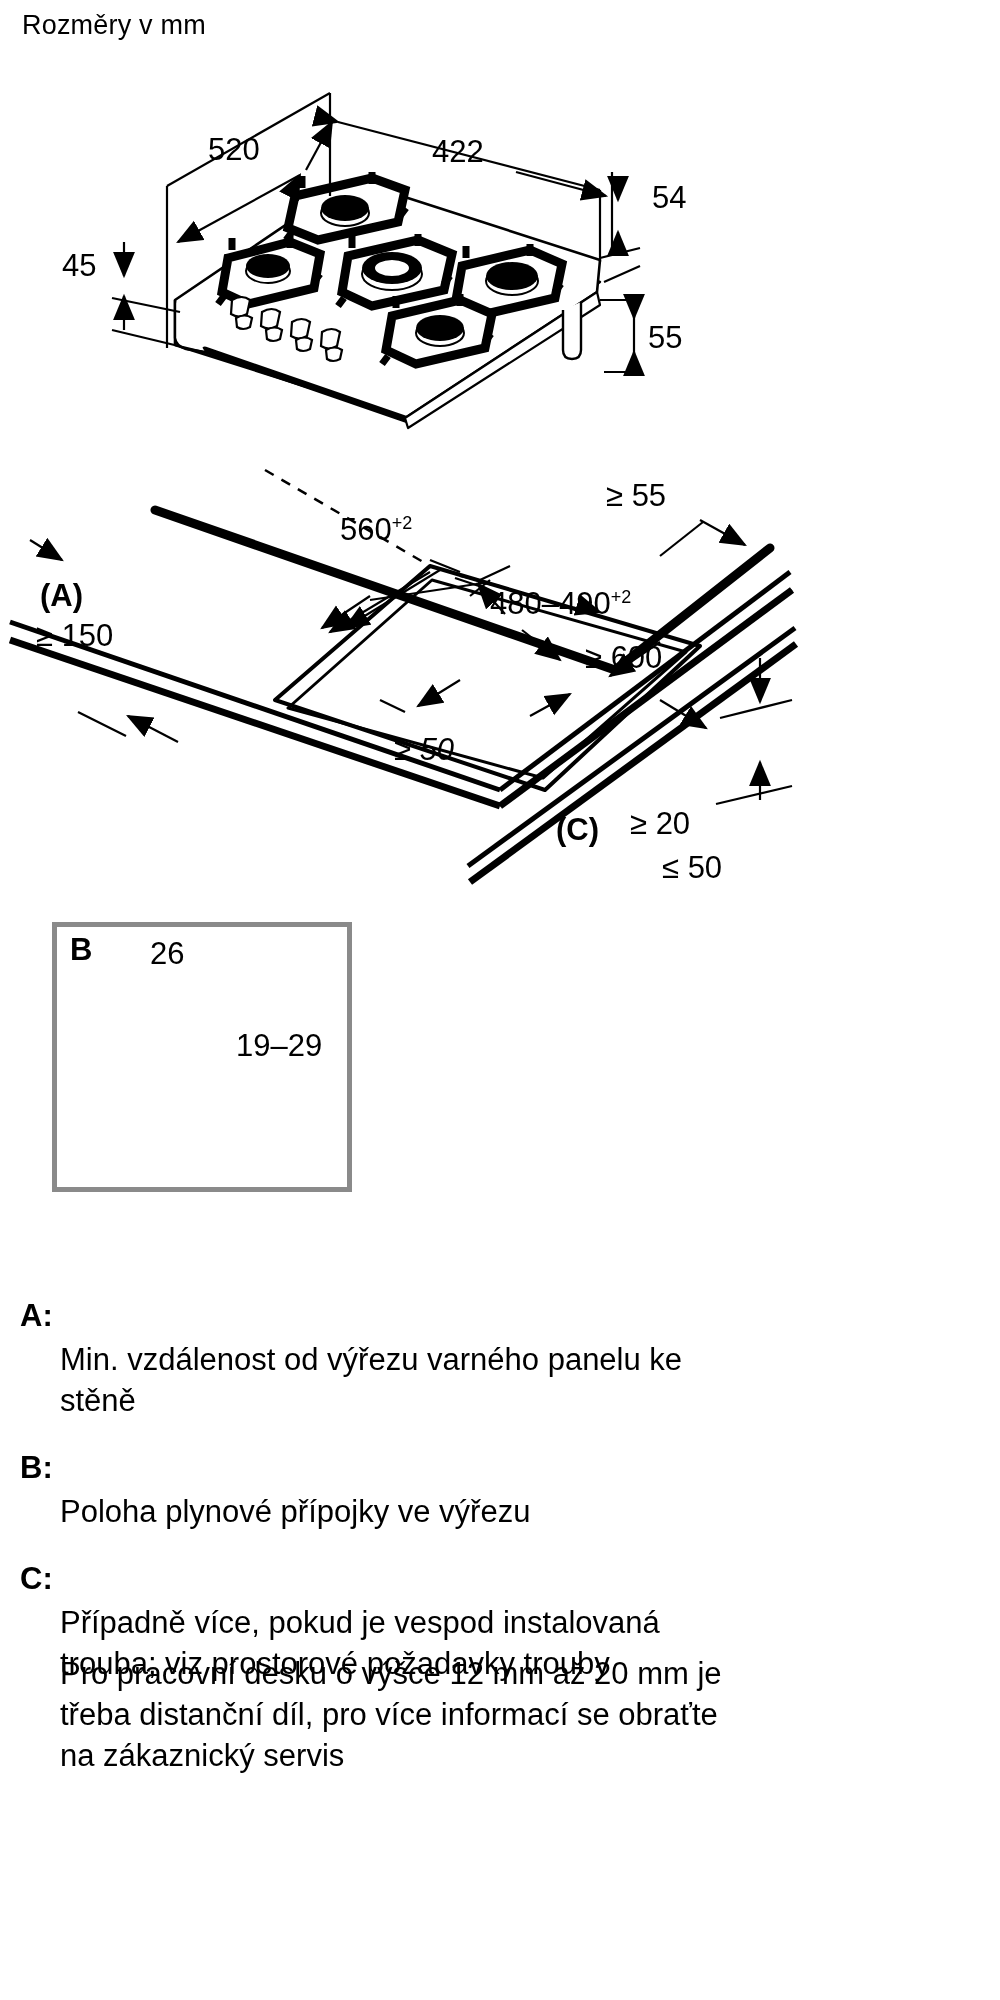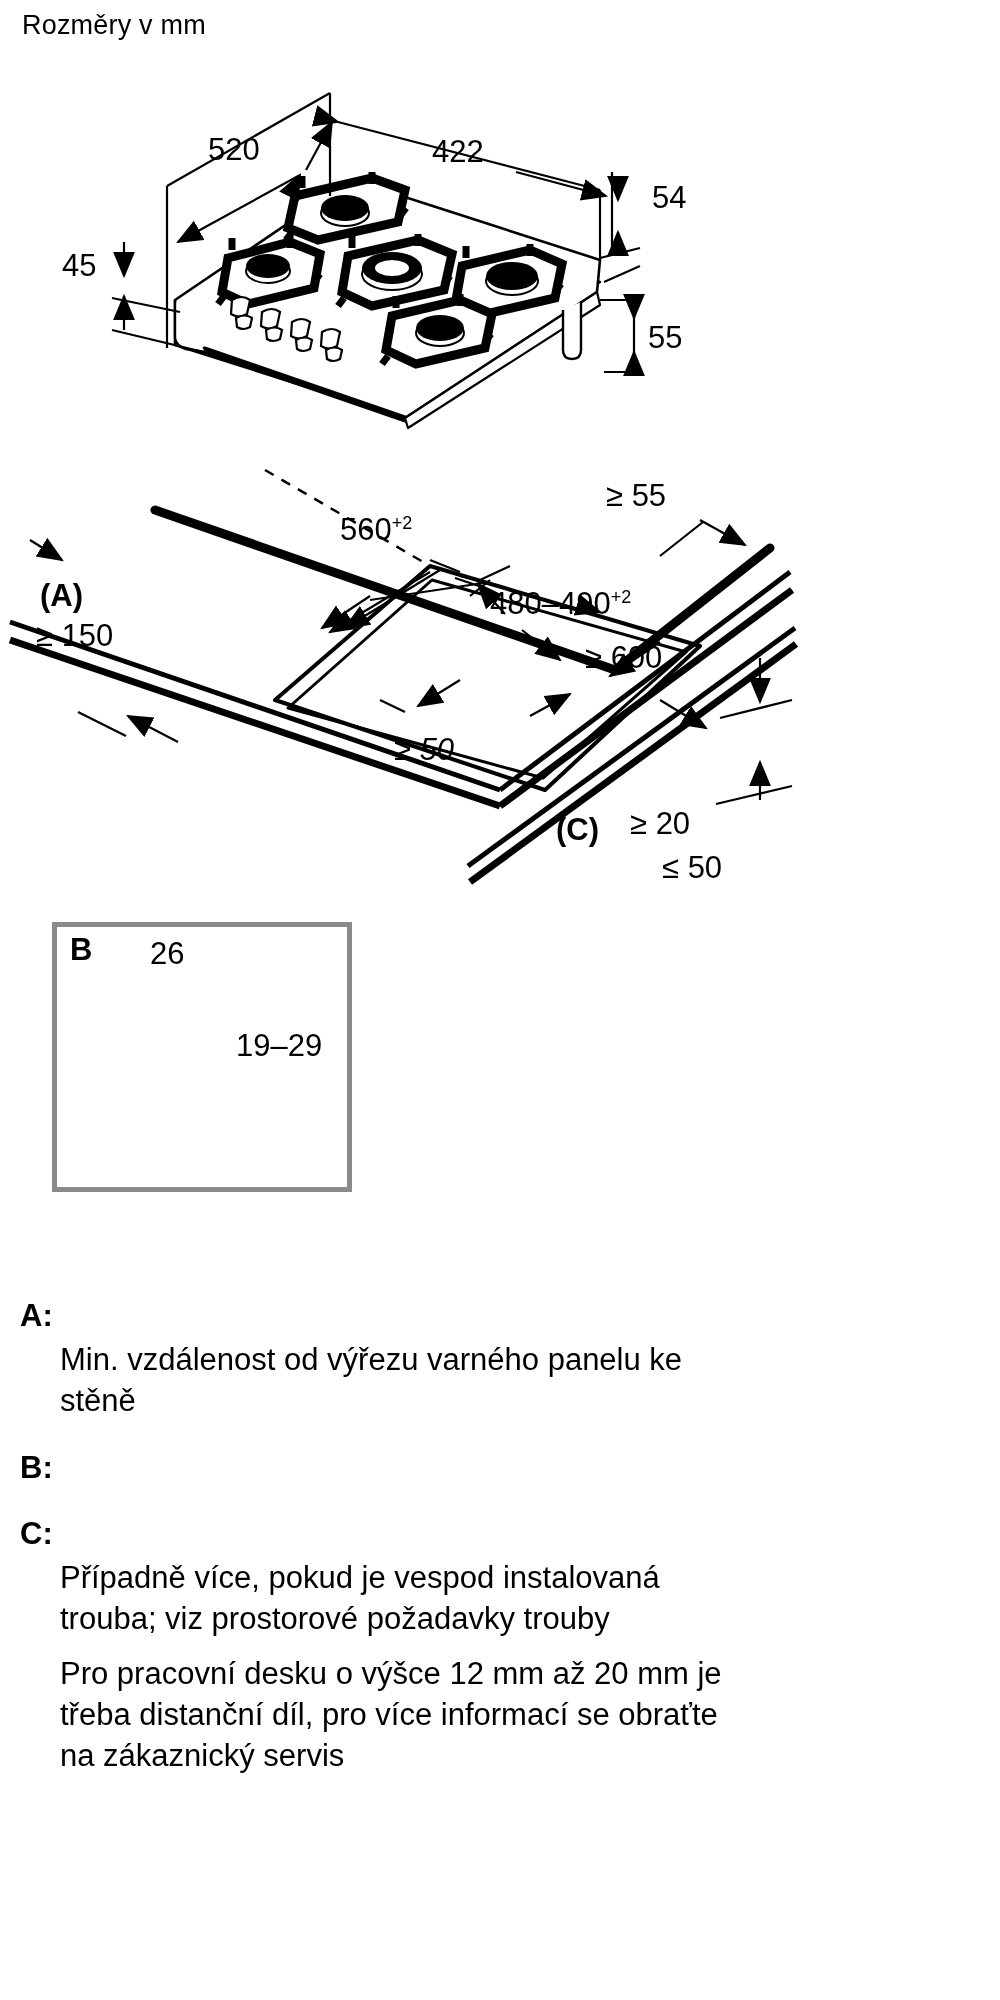--- a/index.html
+++ b/index.html
@@ -269,20 +269,21 @@
 <div class="abs dimtext" style="left:150px;top:936px;">26</div>
 <div class="abs dimtext" style="left:236px;top:1028px;text-align:center;">19–29</div>
 
 <div class="abs" id="legend">
   <div class="legrow">
     <div class="legkey">A:</div>
     <div class="legtxt">Min. vzdálenost od výřezu varného panelu ke stěně</div>
   </div>
   <div class="legrow">
     <div class="legkey">B:</div>
+    <div class="legtxt">Poloha plynové přípojky ve výřezu</div>
   </div>
   <div class="legrow">
     <div class="legkey">C:</div>
     <div class="legtxt">Případně více, pokud je vespod instalovaná trouba; viz prostorové požadavky trouby</div>
   </div>
 </div>
 
 <div class="abs" id="para">Pro pracovní desku o výšce 12 mm až 20 mm je třeba distanční díl, pro více informací se obraťte na zákaznický servis</div>
 
 </body></html>

